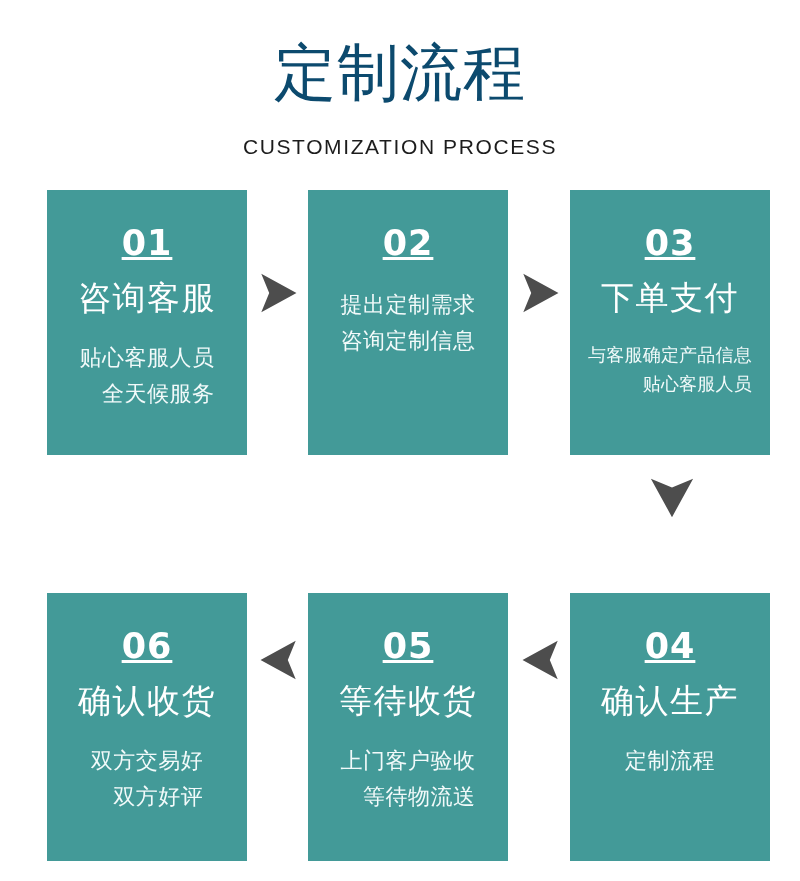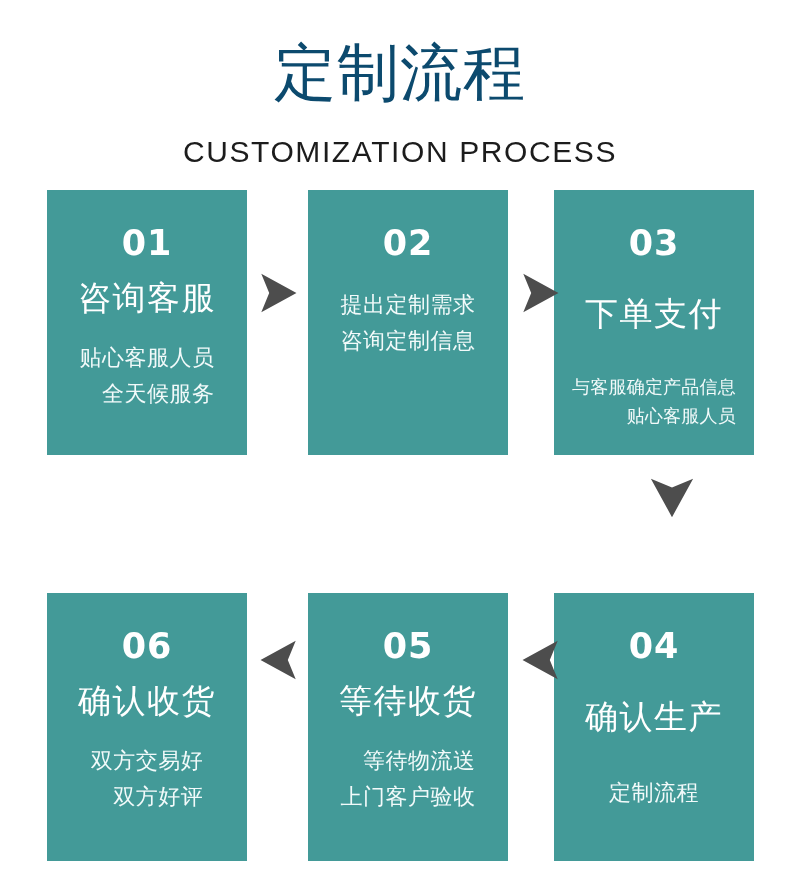--- a/index.html
+++ b/index.html
@@ -30,21 +30,21 @@
     font-size: 62px;
     line-height: 1.08;
     font-weight: 400;
     color: #0c4a6e;
     letter-spacing: 1px;
     font-family: "DejaVu Sans", "Liberation Sans", sans-serif;
   }
   .subtitle {
     margin: 0;
     padding-top: 12px;
-    font-size: 30px;
+    font-size: 21px;
     line-height: 1.1;
     font-weight: 400;
     color: #1c1c1c;
     letter-spacing: 1.6px;
     font-family: "Liberation Sans", "DejaVu Sans", sans-serif;
   }
 
   
   .flow {
     position: absolute;
@@ -66,33 +66,34 @@
     box-sizing: border-box;
     display: flex;
     flex-direction: column;
     align-items: center;
     justify-content: flex-start;
     color: #ffffff;
     overflow: hidden;
   }
   .card.c1 { left: 47px;  width: 200px; }
   .card.c2 { left: 308px; width: 200px; }
-  .card.c3 { left: 554px; width: 200px; gap: 16px; }
+  .card.c3 { left: 570px; width: 200px; }
 
   .row-top .card    { height: 265px; }
   .row-bottom .card { height: 268px; margin-top: 38px; }
 
   .card-num {
     font-size: 35px;
     font-weight: 700;
     line-height: 1;
     letter-spacing: 1px;
     padding-top: 36px;
     color: #ffffff;
     font-family: "DejaVu Sans", "Liberation Sans", sans-serif;
+    text-decoration: underline;
   }
   .card-title {
     font-size: 33px;
     font-weight: 400;
     line-height: 1;
     letter-spacing: 1.5px;
     padding-top: 20px;
     color: #ffffff;
   }
   .card-desc {
@@ -168,22 +169,22 @@
       <div class="card-desc desc-lg">
         <span class="line">双方交易好</span>
         <span class="line">双方好评</span>
       </div>
     </div>
 
     <div class="card c2">
       <div class="card-num">05</div>
       <div class="card-title">等待收货</div>
       <div class="card-desc desc-lg">
+        <span class="line">上门客户验收</span>
         <span class="line">等待物流送</span>
-        <span class="line">上门客户验收</span>
       </div>
     </div>
 
     <div class="card c3">
       <div class="card-num">04</div>
       <div class="card-title">确认生产</div>
       <div class="card-desc desc-lg">
         <span class="line">定制流程</span>
       </div>
     </div>

